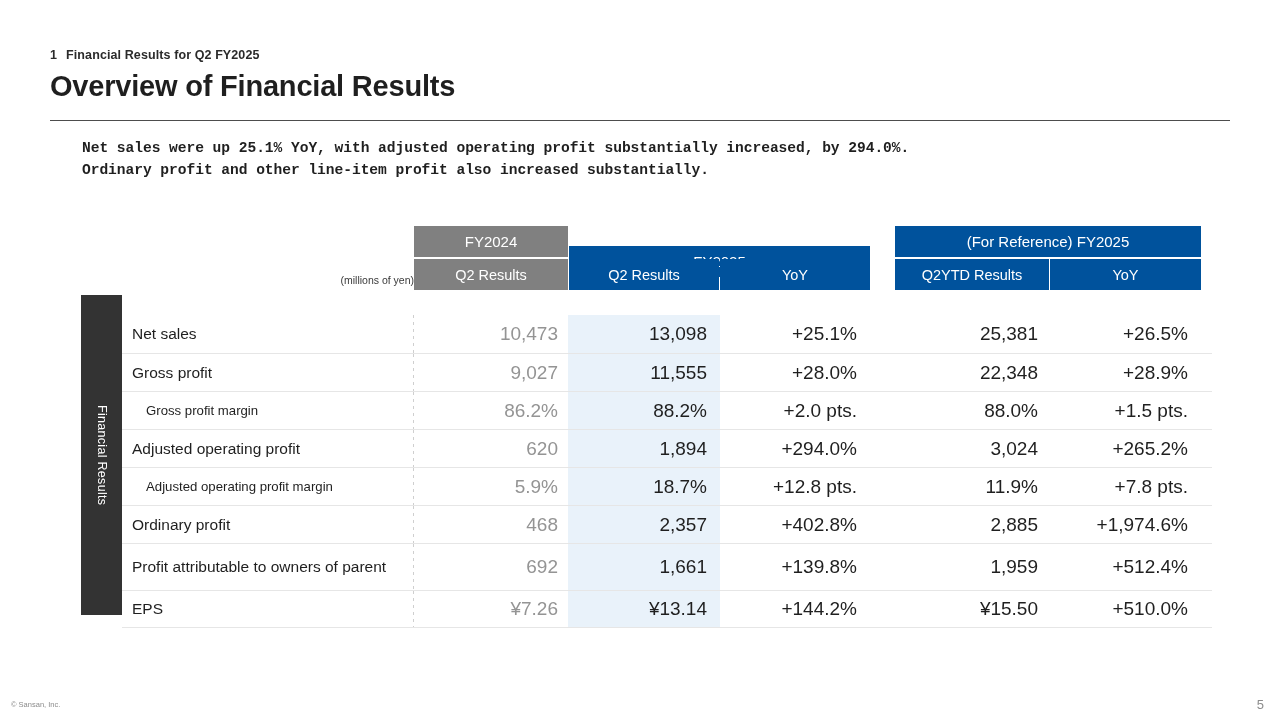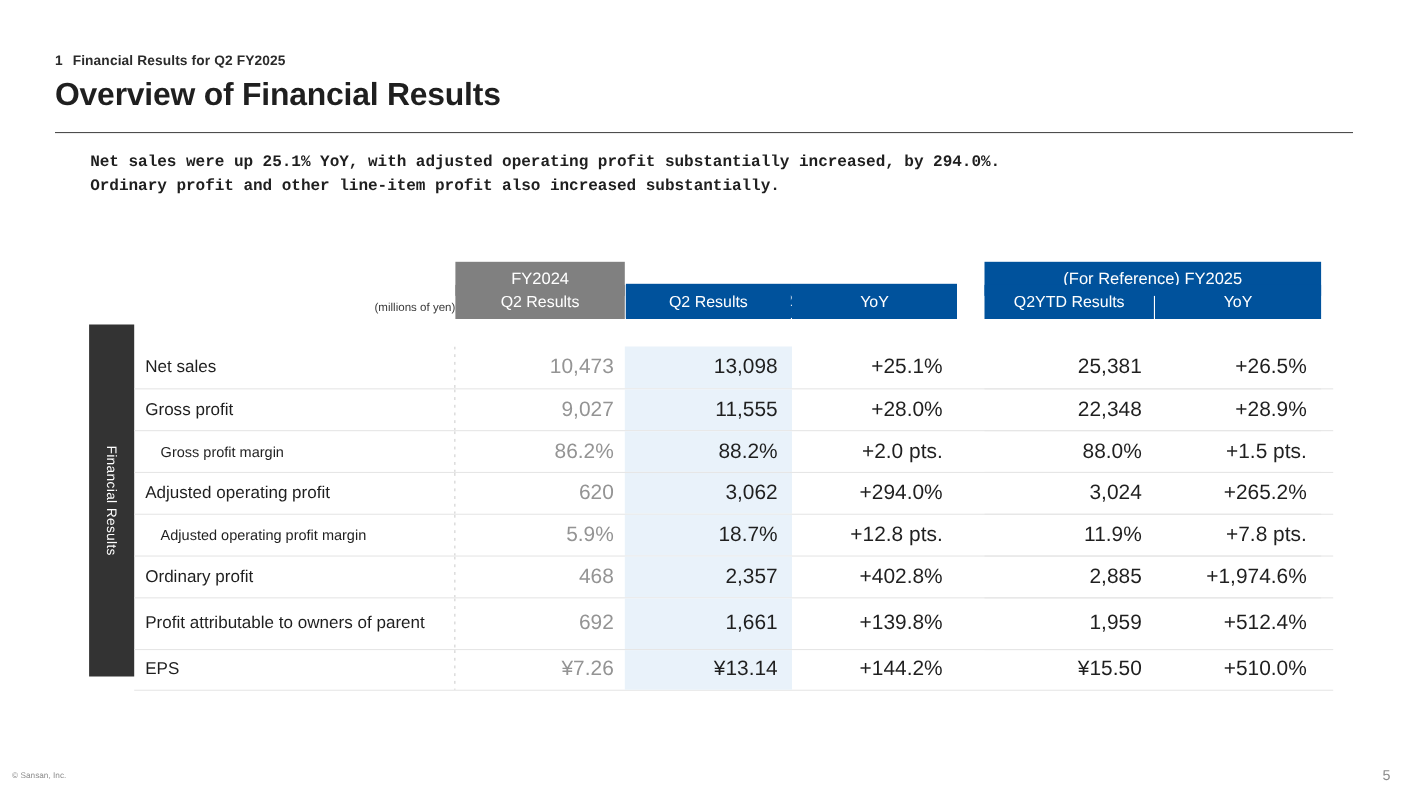--- a/index.html
+++ b/index.html
@@ -89,21 +89,21 @@
     position: absolute;
     left: 122px;
     top: 226px;
     width: 1090px;
     height: 392px;
   }
 
   
   .hdr-row1 {
     position: absolute;
-    left: 0; top: 12px;
+    left: 0; top: 0;
     height: 31px;
     width: 100%;
   }
   .hdr-row2 {
     position: absolute;
     left: 0; top: 33px;
     height: 31px;
     width: 100%;
     text-decoration: underline;
   }
@@ -326,21 +326,21 @@
       <div class="cell c-yoy">+2.0 pts.</div>
       <div class="cell c-ytd">88.0%</div>
       <div class="cell c-ytd-yoy">+1.5 pts.</div>
     </div>
 
     <div class="row">
       <div class="right-rule"></div>
       <div class="dash-sep"></div>
       <div class="cell c-label">Adjusted operating profit</div>
       <div class="cell c-prev">620</div>
-      <div class="cell c-cur">3,062</div>
+      <div class="cell c-cur">1,894</div>
       <div class="cell c-yoy">+294.0%</div>
       <div class="cell c-ytd">3,024</div>
       <div class="cell c-ytd-yoy">+265.2%</div>
     </div>
 
     <div class="row">
       <div class="right-rule"></div>
       <div class="dash-sep"></div>
       <div class="cell c-label sub">Adjusted operating profit margin</div>
       <div class="cell c-prev">5.9%</div>

